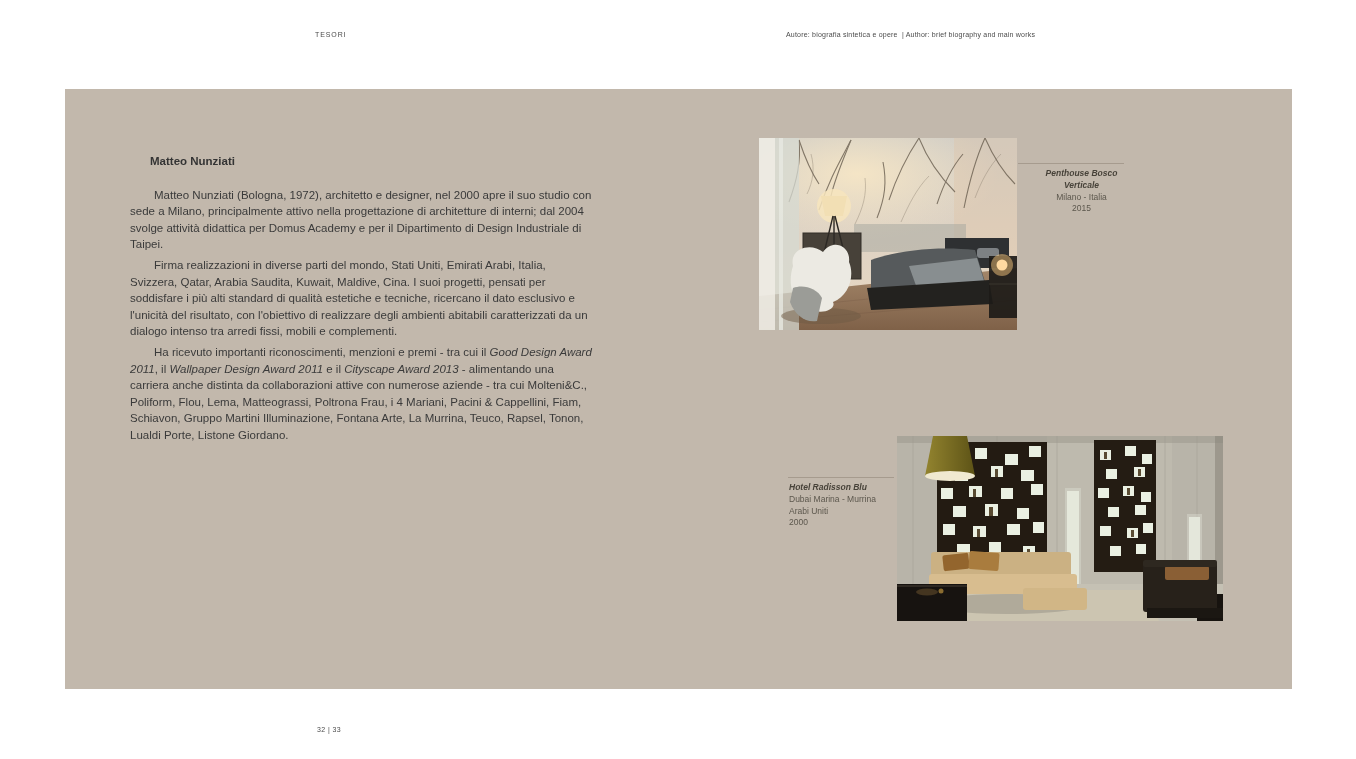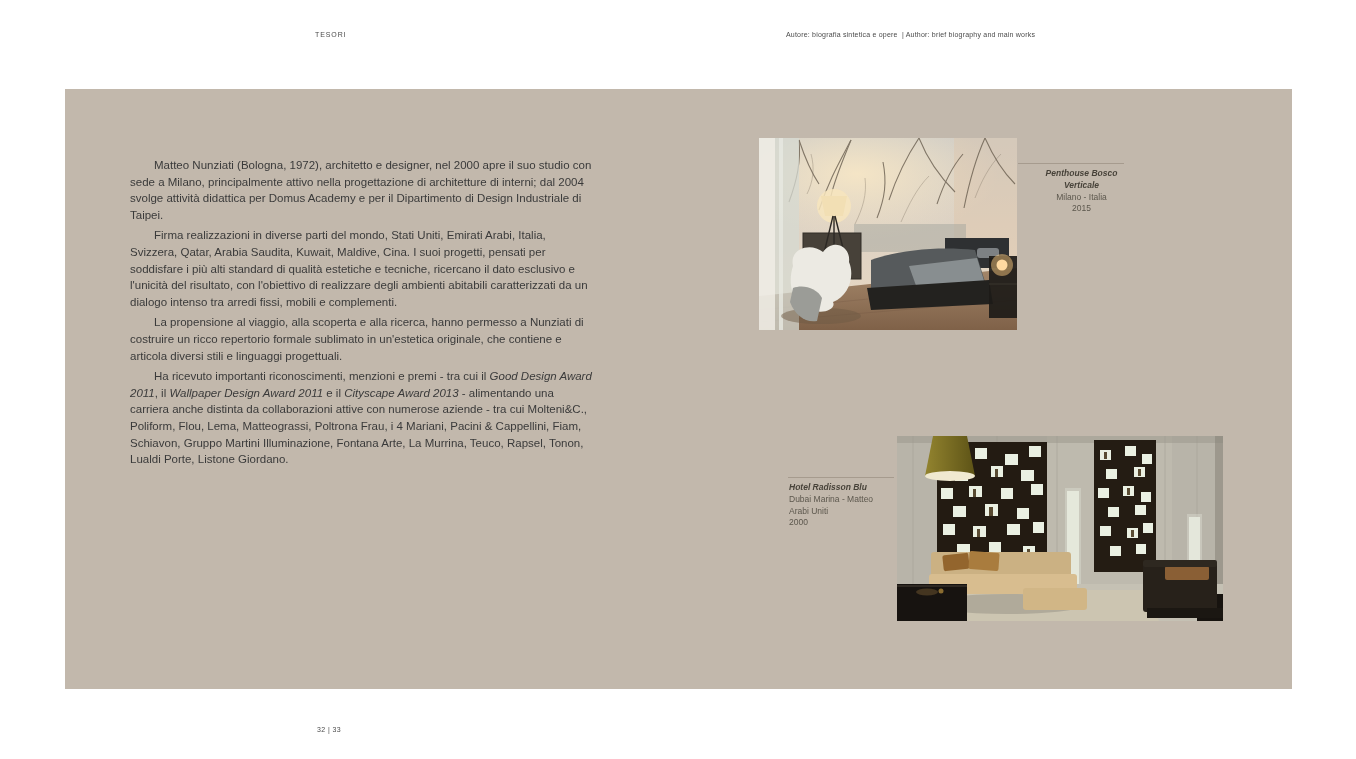--- a/index.html
+++ b/index.html
@@ -37,24 +37,24 @@
 <body>
 
 <div class="canvas">
 
   <span class="runhead left">TESORI</span>
   <span class="runhead right">Autore: biografia sintetica e opere  | Author: brief biography and main works</span>
 
   <div class="panel">
 
     <div class="bio">
+      <h2>Matteo Nunziati</h2>
       <div>
           <p><span>Matteo Nunziati (Bologna, 1972), architetto e designer, nel 2000 apre il suo studio con sede a Milano, principalmente attivo nella progettazione di architetture di interni; dal 2004 svolge attività didattica per Domus Academy e per il Dipartimento di Design Industriale di Taipei.</span></p>
           <p><span>Firma realizzazioni in diverse parti del mondo, Stati Uniti, Emirati Arabi, Italia, Svizzera, Qatar, Arabia Saudita, Kuwait, Maldive, Cina. I suoi progetti, pensati per soddisfare i più alti standard di qualità estetiche e tecniche, ricercano il dato esclusivo e l'unicità del risultato, con l'obiettivo di realizzare degli ambienti abitabili caratterizzati da un dialogo intenso tra arredi fissi, mobili e complementi.</span></p>
-          <p><span>La propensione al viaggio, alla scoperta e alla ricerca, hanno permesso a Nunziati di costruire un ricco repertorio formale sublimato in un'estetica originale, che contiene e articola diversi stili e linguaggi progettuali.</span></p>
           <p><span>Ha ricevuto importanti riconoscimenti, menzioni e premi - tra cui il </span><em>Good Design Award 2011</em><span>, il </span><em>Wallpaper Design Award 2011</em><span> e il </span><em>Cityscape Award 2013</em><span> - alimentando una carriera anche distinta da collaborazioni attive con numerose aziende - tra cui Molteni&amp;C., Poliform, Flou, Lema, Matteograssi, Poltrona Frau, i 4 Mariani, Pacini &amp; Cappellini, Fiam, Schiavon, Gruppo Martini Illuminazione, Fontana Arte, La Murrina, Teuco, Rapsel, Tonon, Lualdi Porte, Listone Giordano.</span></p>
         </div>
     </div>
 
     <div class="figure fig-penthouse">
       <svg viewBox="0 0 258 192" width="258" height="192" xmlns="http://www.w3.org/2000/svg">
         <defs>
           <linearGradient id="p1sky" x1="0" y1="0" x2="0" y2="1">
             <stop offset="0" stop-color="#cfccc6"></stop>
             <stop offset="0.45" stop-color="#ddd2c4"></stop>
@@ -240,21 +240,21 @@
     <div class="cap-rule r2"></div>
 
     <div class="caption c1">
       <div class="cap-title">Penthouse Bosco Verticale</div>
       <div>Milano - Italia</div>
       <div>2015</div>
     </div>
 
     <div class="caption c2">
       <div class="cap-title">Hotel Radisson Blu</div>
-      <div>Dubai Marina - Matteo Arabi Uniti</div>
+      <div>Dubai Marina - Murrina Arabi Uniti</div>
       <div>2000</div>
     </div>
 
   </div>
 
   <span class="pagenums">32 | 33</span>
 
 </div>
 
 </body></html>

